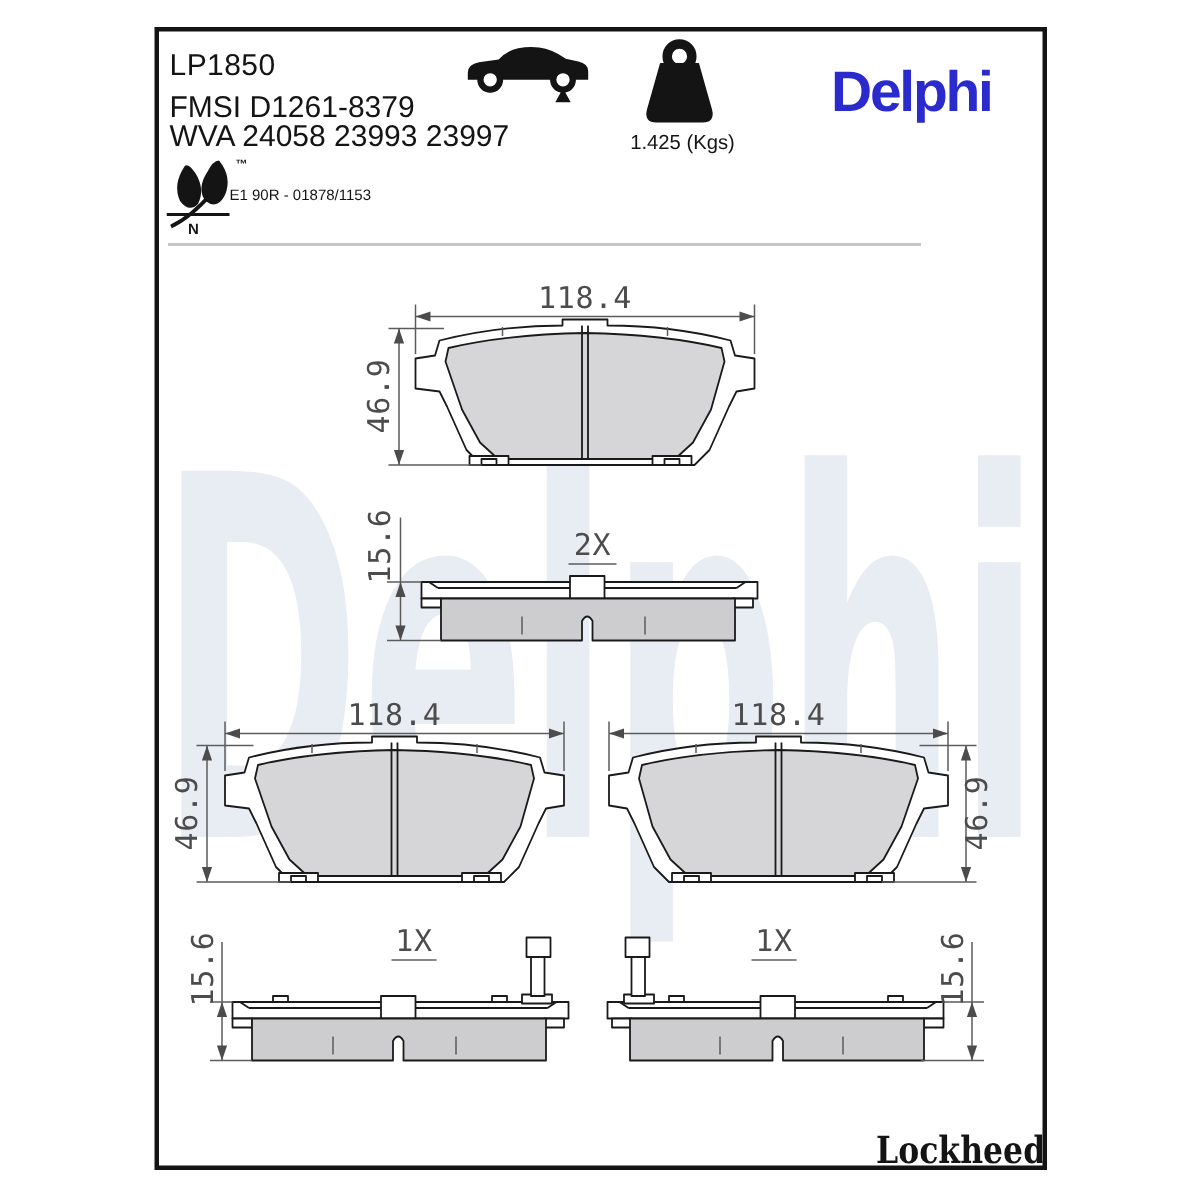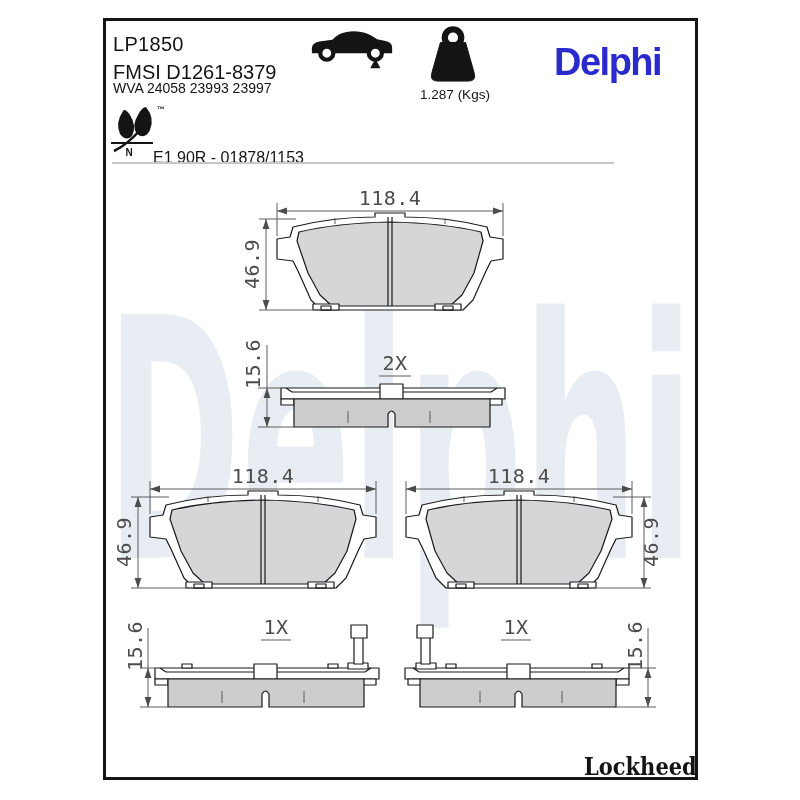--- a/index.html
+++ b/index.html
@@ -2,24 +2,24 @@
 <html><head>
 <meta charset="utf-8">
 <style>
   html,body{margin:0;padding:0;background:#fff;}
   .page{position:relative;width:800px;height:800px;background:#fff;font-family:"Liberation Sans",sans-serif;overflow:hidden;}
   .frame{position:absolute;left:103px;top:18px;width:595px;height:762px;border:3px solid #141414;box-sizing:border-box;background:#fff;overflow:hidden;}
   .abs{position:absolute;}
   .hdr{color:#141414;font-weight:normal;white-space:nowrap;}
   .part-no{left:7px;top:12px;font-size:20px;letter-spacing:.3px;}
   .fmsi{left:7px;top:40px;font-size:20px;}
-  .wva{left:7px;top:59px;font-size:14px;}
+  .wva{left:7px;top:59px;font-size:20px;}
   .brand{left:448px;top:20px;font-size:38px;font-weight:bold;color:#2B2BCD;letter-spacing:-1.5px;}
   .wt-label{left:288px;top:66px;width:122px;text-align:center;font-size:13.5px;}
-  .approval{left:47px;top:128px;font-size:16px;}
+  .approval{left:47px;top:104px;font-size:10px;}
   .tm{left:51px;top:84px;font-size:8px;font-weight:bold;color:#141414;}
   .divider{left:6px;top:141px;width:502px;border-top:2px solid #c6c6c6;height:0;}
   .lockheed{left:478px;top:731px;font-family:"DejaVu Serif",serif;font-weight:bold;font-size:25px;color:#141414;transform:scaleX(.84);transform-origin:left top;white-space:nowrap;}
   .lockheed sup{font-size:12px;}
   .draw-svg{position:absolute;left:0;top:0;}
   .wm{font-family:"DejaVu Sans",sans-serif;font-weight:700;fill:#E8ECF3;}
   .ln{stroke:#1a1a1a;stroke-width:1.2;stroke-linejoin:round;}
   .ext{stroke:#5c5c5c;stroke-width:1;fill:none;}
   .arr{fill:#4c4c4c;stroke:none;}
   .dim-num{font-family:"DejaVu Sans Mono",monospace;font-size:20px;fill:#4c4c4c;letter-spacing:.5px;}
@@ -142,21 +142,21 @@
       <path fill="#141414" d="M2,28 L2,23 Q2,17 10,15.5 L24,13.5 Q30,7 38,5.5 Q46,4 53,5 Q62,6 72,13 L81,15 Q88,16.5 88,22 L88,28 Z"></path>
       <circle cx="18" cy="28" r="7" fill="#fff" stroke="#141414" stroke-width="4.5"></circle>
       <circle cx="70" cy="28" r="7" fill="#fff" stroke="#141414" stroke-width="4.5"></circle>
       <polygon points="70,34 64.5,44 75.5,44" fill="#141414"></polygon>
     </svg>
 
     <svg class="abs" style="left:318px;top:3px;" width="58" height="62" viewBox="0 0 60 62">
       <circle cx="30" cy="13" r="8.5" fill="none" stroke="#141414" stroke-width="6.5"></circle>
       <path fill="#141414" stroke="#141414" stroke-linejoin="round" d="M17,18 L43,18 L52,50 Q54,58 46,58 L14,58 Q6,58 8,50 Z"></path>
     </svg>
-    <div class="abs hdr wt-label">1.287 (Kgs)</div>
+    <div class="abs hdr wt-label">1.425 (Kgs)</div>
 
     <div class="abs hdr brand">Delphi</div>
 
     <svg class="abs" style="left:5px;top:84px;" width="48" height="54" viewBox="0 0 48 54">
       <path fill="#141414" d="M12,6 Q4,18 9,29 Q15,37 21,31 Q26,21 19,10 Q14,3 12,6 Z"></path>
       <path fill="#141414" d="M35,2 Q44,13 39,25 Q34,35 26,29 Q20,21 27,10 Q31,2 35,2 Z"></path>
       <path fill="none" stroke="#141414" stroke-width="2.5" d="M3,46 Q16,40 30,24"></path>
       <line x1="0" y1="38" x2="42" y2="38" stroke="#141414" stroke-width="2"></line>
       <text x="18" y="51" font-size="10" font-weight="bold" fill="#141414" text-anchor="middle">N</text>
     </svg>

